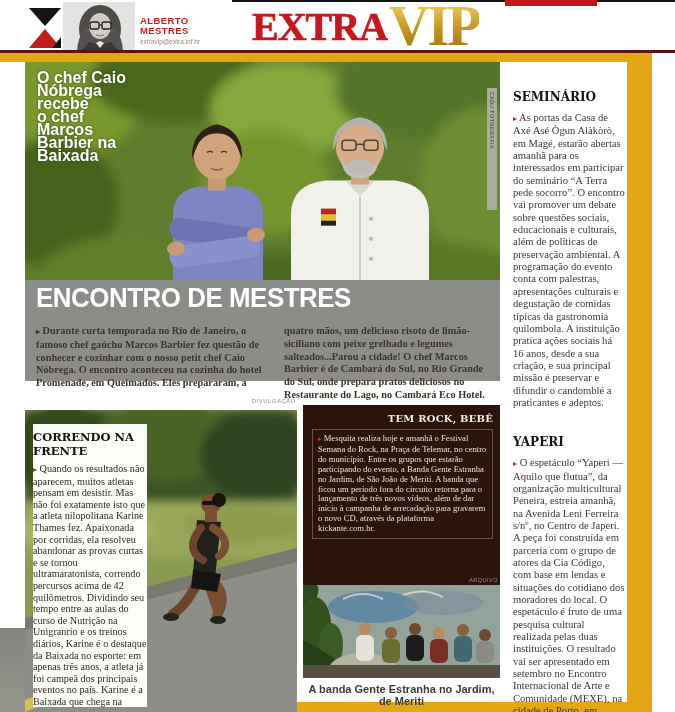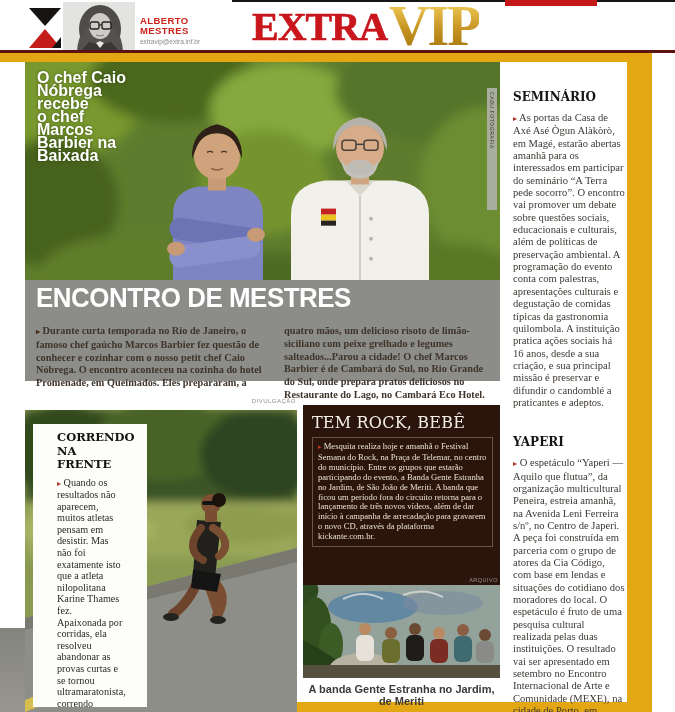--- a/index.html
+++ b/index.html
@@ -50,31 +50,31 @@
   .band-arrow{color:#4a2c1a;font-size:8px;}
 
   
   .runner-credit{position:absolute;left:178px;top:398px;width:118px;text-align:right;
                  font-size:6px;letter-spacing:.5px;color:#8f8f8b;}
   .runner-photo{position:absolute;left:25px;top:410px;width:272px;height:302px;overflow:hidden;}
   .runner-photo svg{display:block;width:100%;height:100%;}
   .asphalt-bleed{position:absolute;left:0;top:628px;width:25px;height:84px;
                  background:linear-gradient(180deg,#84847e,#97978f);}
   .running-box{position:absolute;left:33px;top:424px;width:114px;height:283px;background:#fdfdfa;
-               box-sizing:border-box;padding:7px 24px;overflow:hidden;}
+               box-sizing:border-box;padding:7px 0;overflow:hidden;}
   .running-heading{font-family:"DejaVu Serif",serif;font-weight:bold;font-size:11.5px;
                    line-height:13.5px;color:#141414;margin:0 0 5px 0;}
   .running-body{margin:0;font-family:"Liberation Serif",serif;font-size:10.2px;line-height:11.6px;color:#2e2a26;}
   .red-arrow{color:#a8341f;font-size:8px;}
 
   
   .rock-box{position:absolute;left:303px;top:405px;width:197px;height:180px;background:#2a140c;
             box-sizing:border-box;padding:8px 7px 6px 9px;overflow:hidden;}
-  .rock-heading{font-family:"DejaVu Serif",serif;font-weight:normal;font-size:16px;color:#f4efe6;
-                letter-spacing:.2px;margin:0;}
+  .rock-heading{font-family:"DejaVu Serif",serif;font-weight:bold;font-size:10px;color:#f4efe6;
+                letter-spacing:.2px;margin:0;text-align:right;}
   .rock-inner{margin-top:5px;border:1px solid rgba(225,205,180,.35);padding:4px 5px;}
   .rock-inner p{margin:0;font-family:Liberation Serif, serif;font-size:8.6px;line-height:9.9px;color:#ece2d2;}
   .rock-arrow{color:#c23a22;font-size:7px;}
   .rock-credit{position:absolute;left:420px;top:577px;width:78px;text-align:right;
                font-size:5.5px;letter-spacing:.5px;color:#97928c;}
   .band-photo{position:absolute;left:303px;top:585px;width:197px;height:93px;overflow:hidden;}
   .band-photo svg{display:block;width:100%;height:100%;}
   .band-caption{position:absolute;left:303px;top:683px;width:197px;text-align:center;
                 font-weight:bold;font-size:11px;color:#3b3a36;}
 

